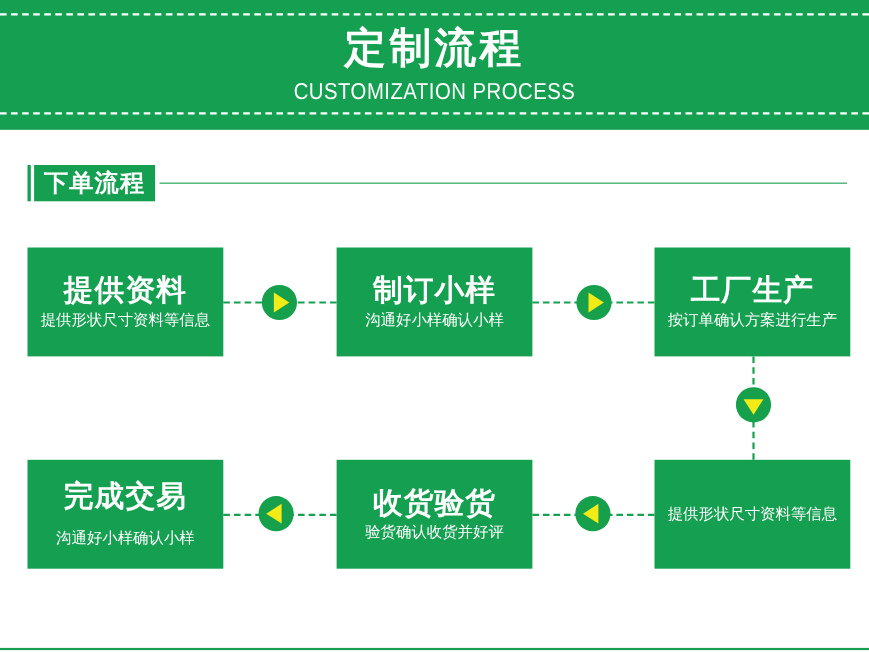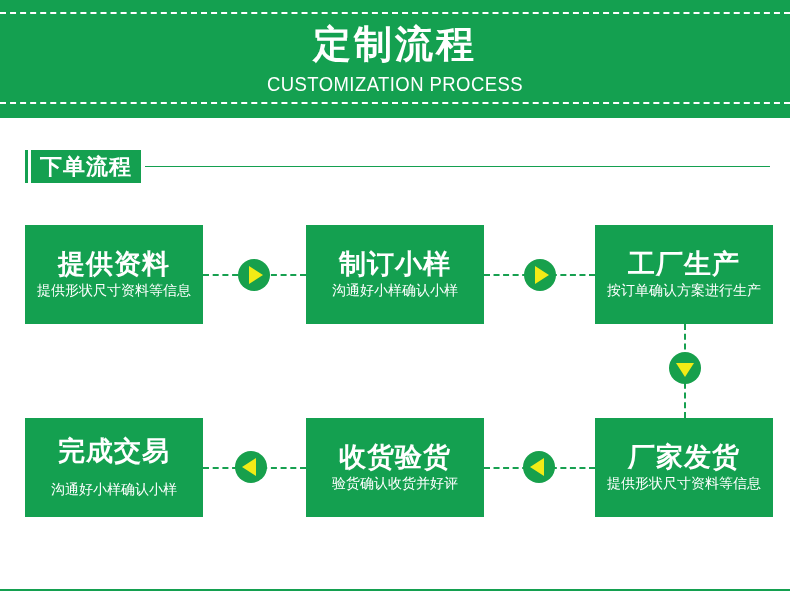--- a/index.html
+++ b/index.html
@@ -250,21 +250,20 @@
     <div class="card-title">制订小样</div>
     <div class="card-desc">沟通好小样确认小样</div>
   </div>
 
   <div class="card card-r1c3">
     <div class="card-title">工厂生产</div>
     <div class="card-desc">按订单确认方案进行生产</div>
   </div>
 
   <div class="card card-r2c3">
-    <div class="card-title">厂家发货</div>
     <div class="card-desc">提供形状尺寸资料等信息</div>
   </div>
 
   <div class="card card-r2c2">
     <div class="card-title">收货验货</div>
     <div class="card-desc">验货确认收货并好评</div>
   </div>
 
   <div class="card card-r2c1">
     <div class="card-title">完成交易</div>

